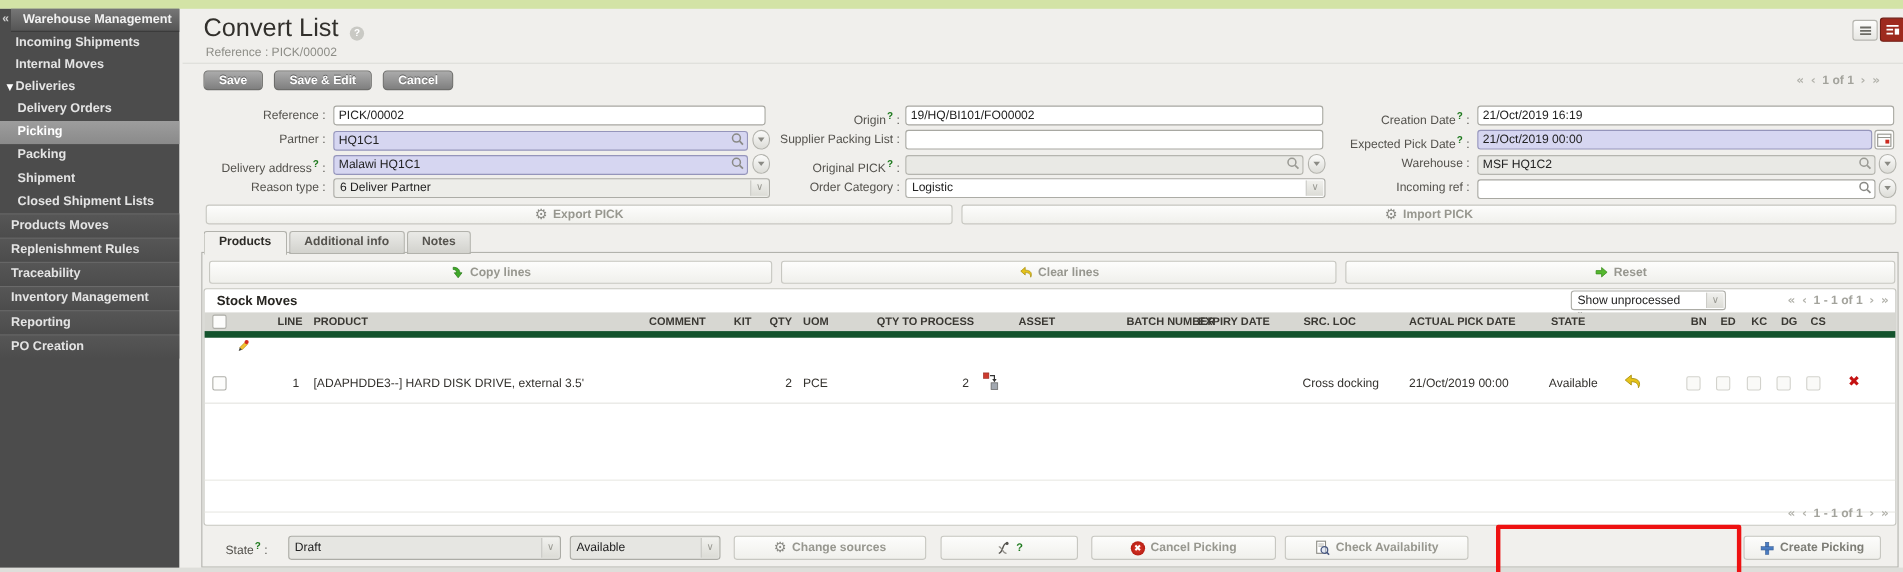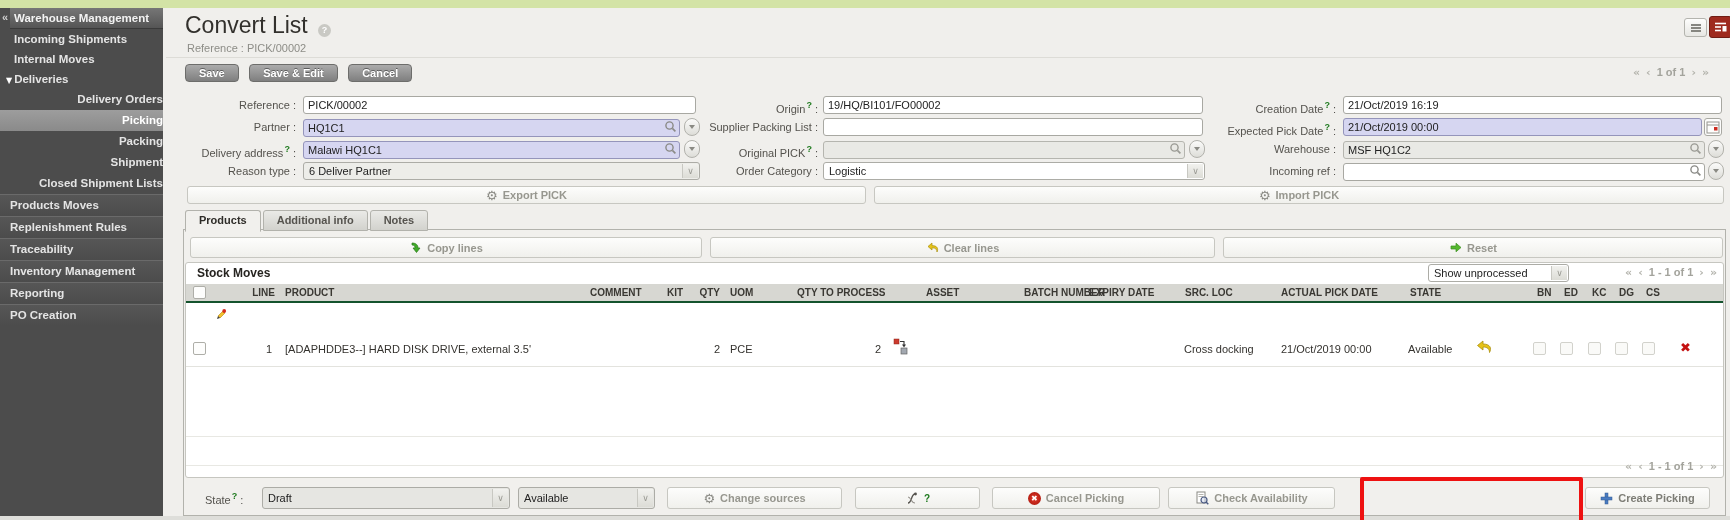--- a/index.html
+++ b/index.html
@@ -5,26 +5,26 @@
   html,body{margin:0;padding:0;background:#e6e5e2;}
   .stage{position:relative;width:1730px;height:520px;overflow:hidden;
          background:#f0efec;font-family:"Liberation Sans",sans-serif;}
   
   .topband{position:absolute;left:0;top:0;width:1730px;height:8px;background:#d3e3a6;}
   
   .sidebar{position:absolute;left:0;top:8px;width:163px;height:512px;background:#4c4c4c;color:#e8e8e8;}
   .sb-collapse{position:absolute;left:2px;top:3px;color:#cfcfcf;font-size:11px;font-weight:bold;z-index:2;}
   .sb-header{margin-left:10px;height:20px;line-height:20px;padding-left:4px;
              background:linear-gradient(#767676,#555);border-bottom:1px solid #3a3a3a;
-             font-size:11.5px;font-weight:bold;color:#f2f2f2;}
+             font-size:11.5px;font-weight:bold;color:#f2f2f2;text-align:center;}
   .sb-item{height:20px;line-height:20px;font-size:11.5px;font-weight:bold;color:#e4e4e4;cursor:pointer;}
   .lvl1{padding-left:14px;}
   .lvl1.parent{padding-left:6px;}
   .tri{font-family:"DejaVu Sans",sans-serif;font-size:8px;color:#fff;margin-right:2px;}
-  .lvl2{padding-left:16px;height:21px;line-height:21px;text-align:right;}
+  .lvl2{padding-left:16px;height:21px;line-height:21px;}
   .sb-item.selected{background:linear-gradient(#9d9d9d,#8a8a8a);color:#fff;}
   .section{padding-left:10px;height:21px;line-height:21px;border-top:1px solid #6a6a6a;
            background:linear-gradient(#565656,#4c4c4c);}
   
   .pagetitle{position:absolute;left:185px;top:12px;font-size:23px;color:#32302c;}
   .helpbadge{position:absolute;left:318px;top:24px;width:13px;height:13px;border-radius:50%;
              background:#c9c9c4;color:#fff;font-size:9px;font-weight:bold;text-align:center;line-height:13px;}
   .subtitle{position:absolute;left:187px;top:42px;font-size:11px;color:#8d8d87;}
   .viewbtn{position:absolute;border:1px solid #b4b4ae;border-radius:3px;
            background:linear-gradient(#fdfdfc,#e7e7e3);display:flex;align-items:center;justify-content:center;}
@@ -68,21 +68,21 @@
   .tabs{position:absolute;left:185px;top:210px;display:flex;z-index:3;}
   .tab{height:19px;line-height:19px;padding:0 13px;margin-right:2px;font-size:11px;font-weight:bold;color:#55534e;
        border:1px solid #b2b2ac;border-radius:3px 3px 0 0;background:linear-gradient(#eaeae7,#d2d2cd);cursor:pointer;}
   .tab.active{background:#f1f0ed;border-bottom-color:#f1f0ed;height:20px;color:#2e2c28;}
   .panel{position:absolute;left:183px;top:229px;width:1543px;height:287px;box-sizing:border-box;
          border:1px solid #b2b2ac;background:#f1f0ed;}
   
   .group{position:absolute;left:185px;top:262px;width:1539px;height:216px;box-sizing:border-box;
          background:#fff;border:1px solid #c6c6c0;border-radius:3px;}
   .gtitle{position:absolute;left:197px;top:266px;font-size:12px;font-weight:bold;color:#262420;}
-  .thead{position:absolute;left:186px;top:284px;width:1537px;height:17px;background:#d7d7d2;border-bottom:2px solid #14532d;}
+  .thead{position:absolute;left:186px;top:284px;width:1537px;height:17px;background:#d7d7d2;border-bottom:6px solid #14532d;}
   .th{position:absolute;top:0;height:17px;line-height:17px;font-size:10px;font-weight:bold;color:#3a3833;white-space:nowrap;}
   .trow{position:absolute;left:186px;top:302px;width:1537px;height:64px;border-bottom:1px solid #e3e3de;}
   .cell{position:absolute;top:40px;height:14px;line-height:14px;font-size:11px;color:#34322e;white-space:nowrap;}
   .cb{appearance:none;-webkit-appearance:none;width:13px;height:13px;box-sizing:border-box;margin:0;
       border:1px solid #aeaea8;border-radius:2px;background:#fdfdfc;cursor:pointer;}
   .cb.dim{border-color:#d2d2cc;background:#fafaf8;}
   .emptyrow{position:absolute;left:186px;width:1537px;border-bottom:1px solid #e8e8e3;}
   
   .f-label{position:absolute;left:205px;top:491px;font-size:11px;color:#54524d;}
   .fbtn{position:absolute;top:487px;height:22px;}

